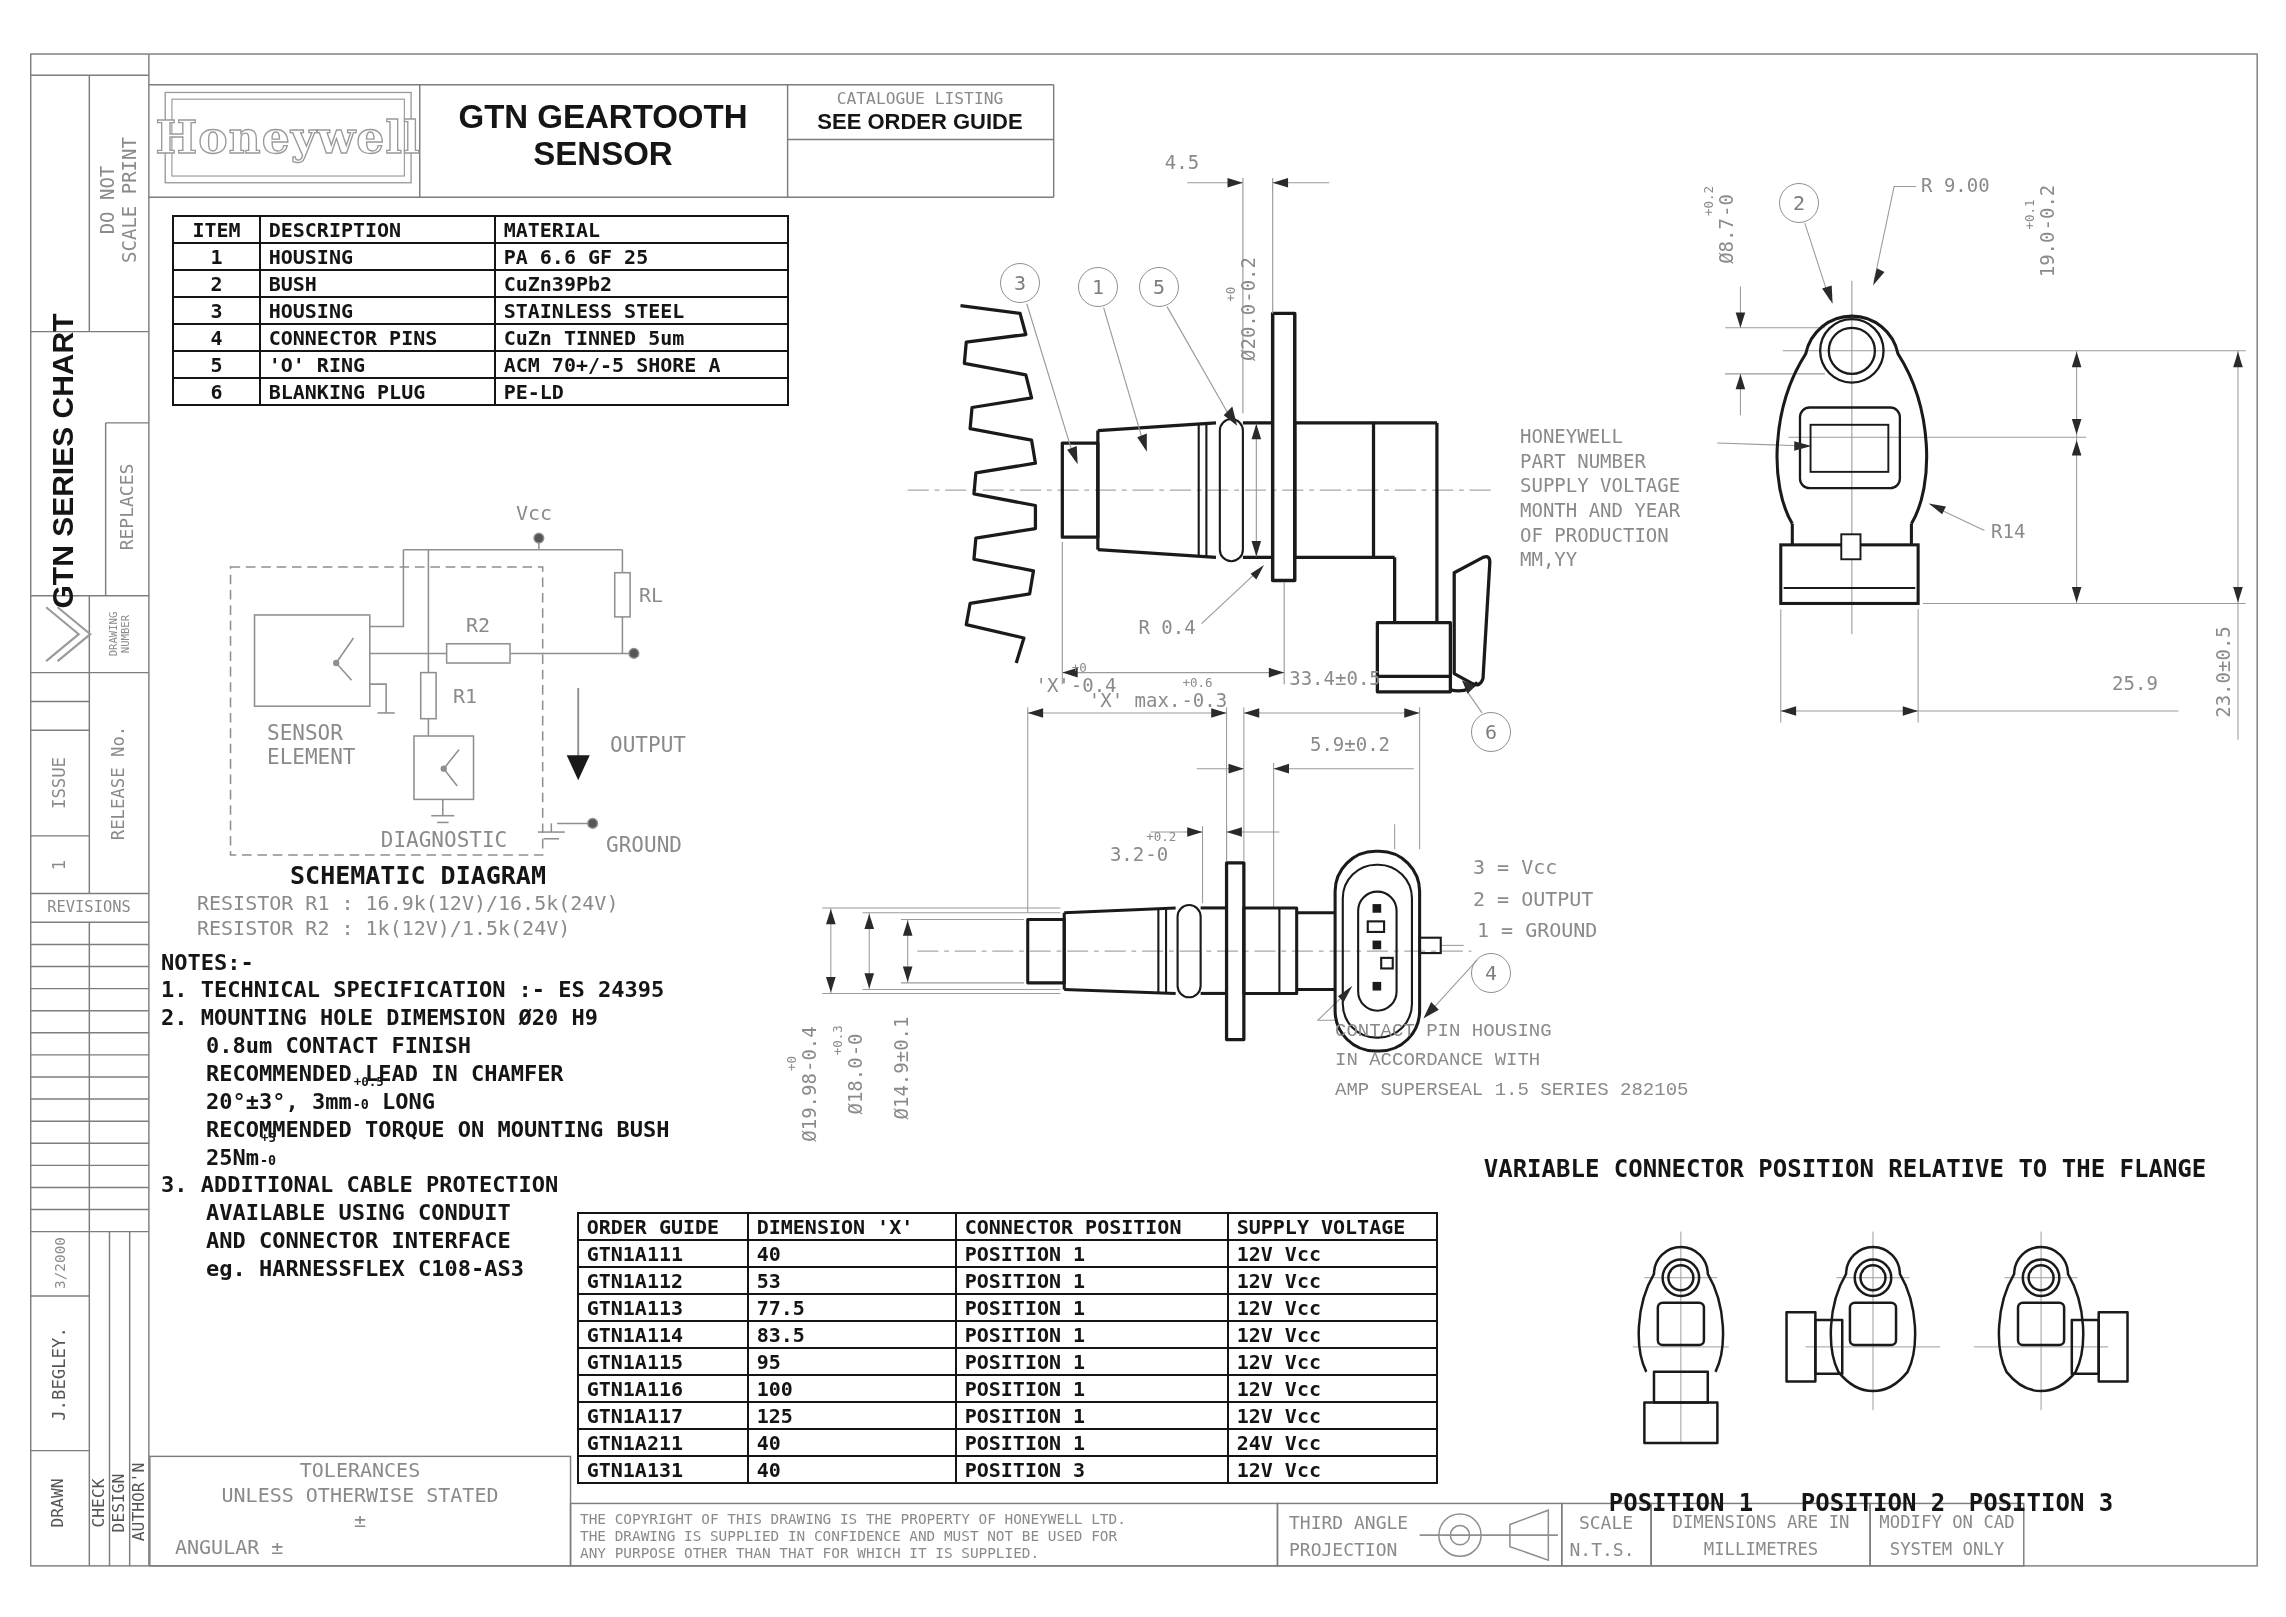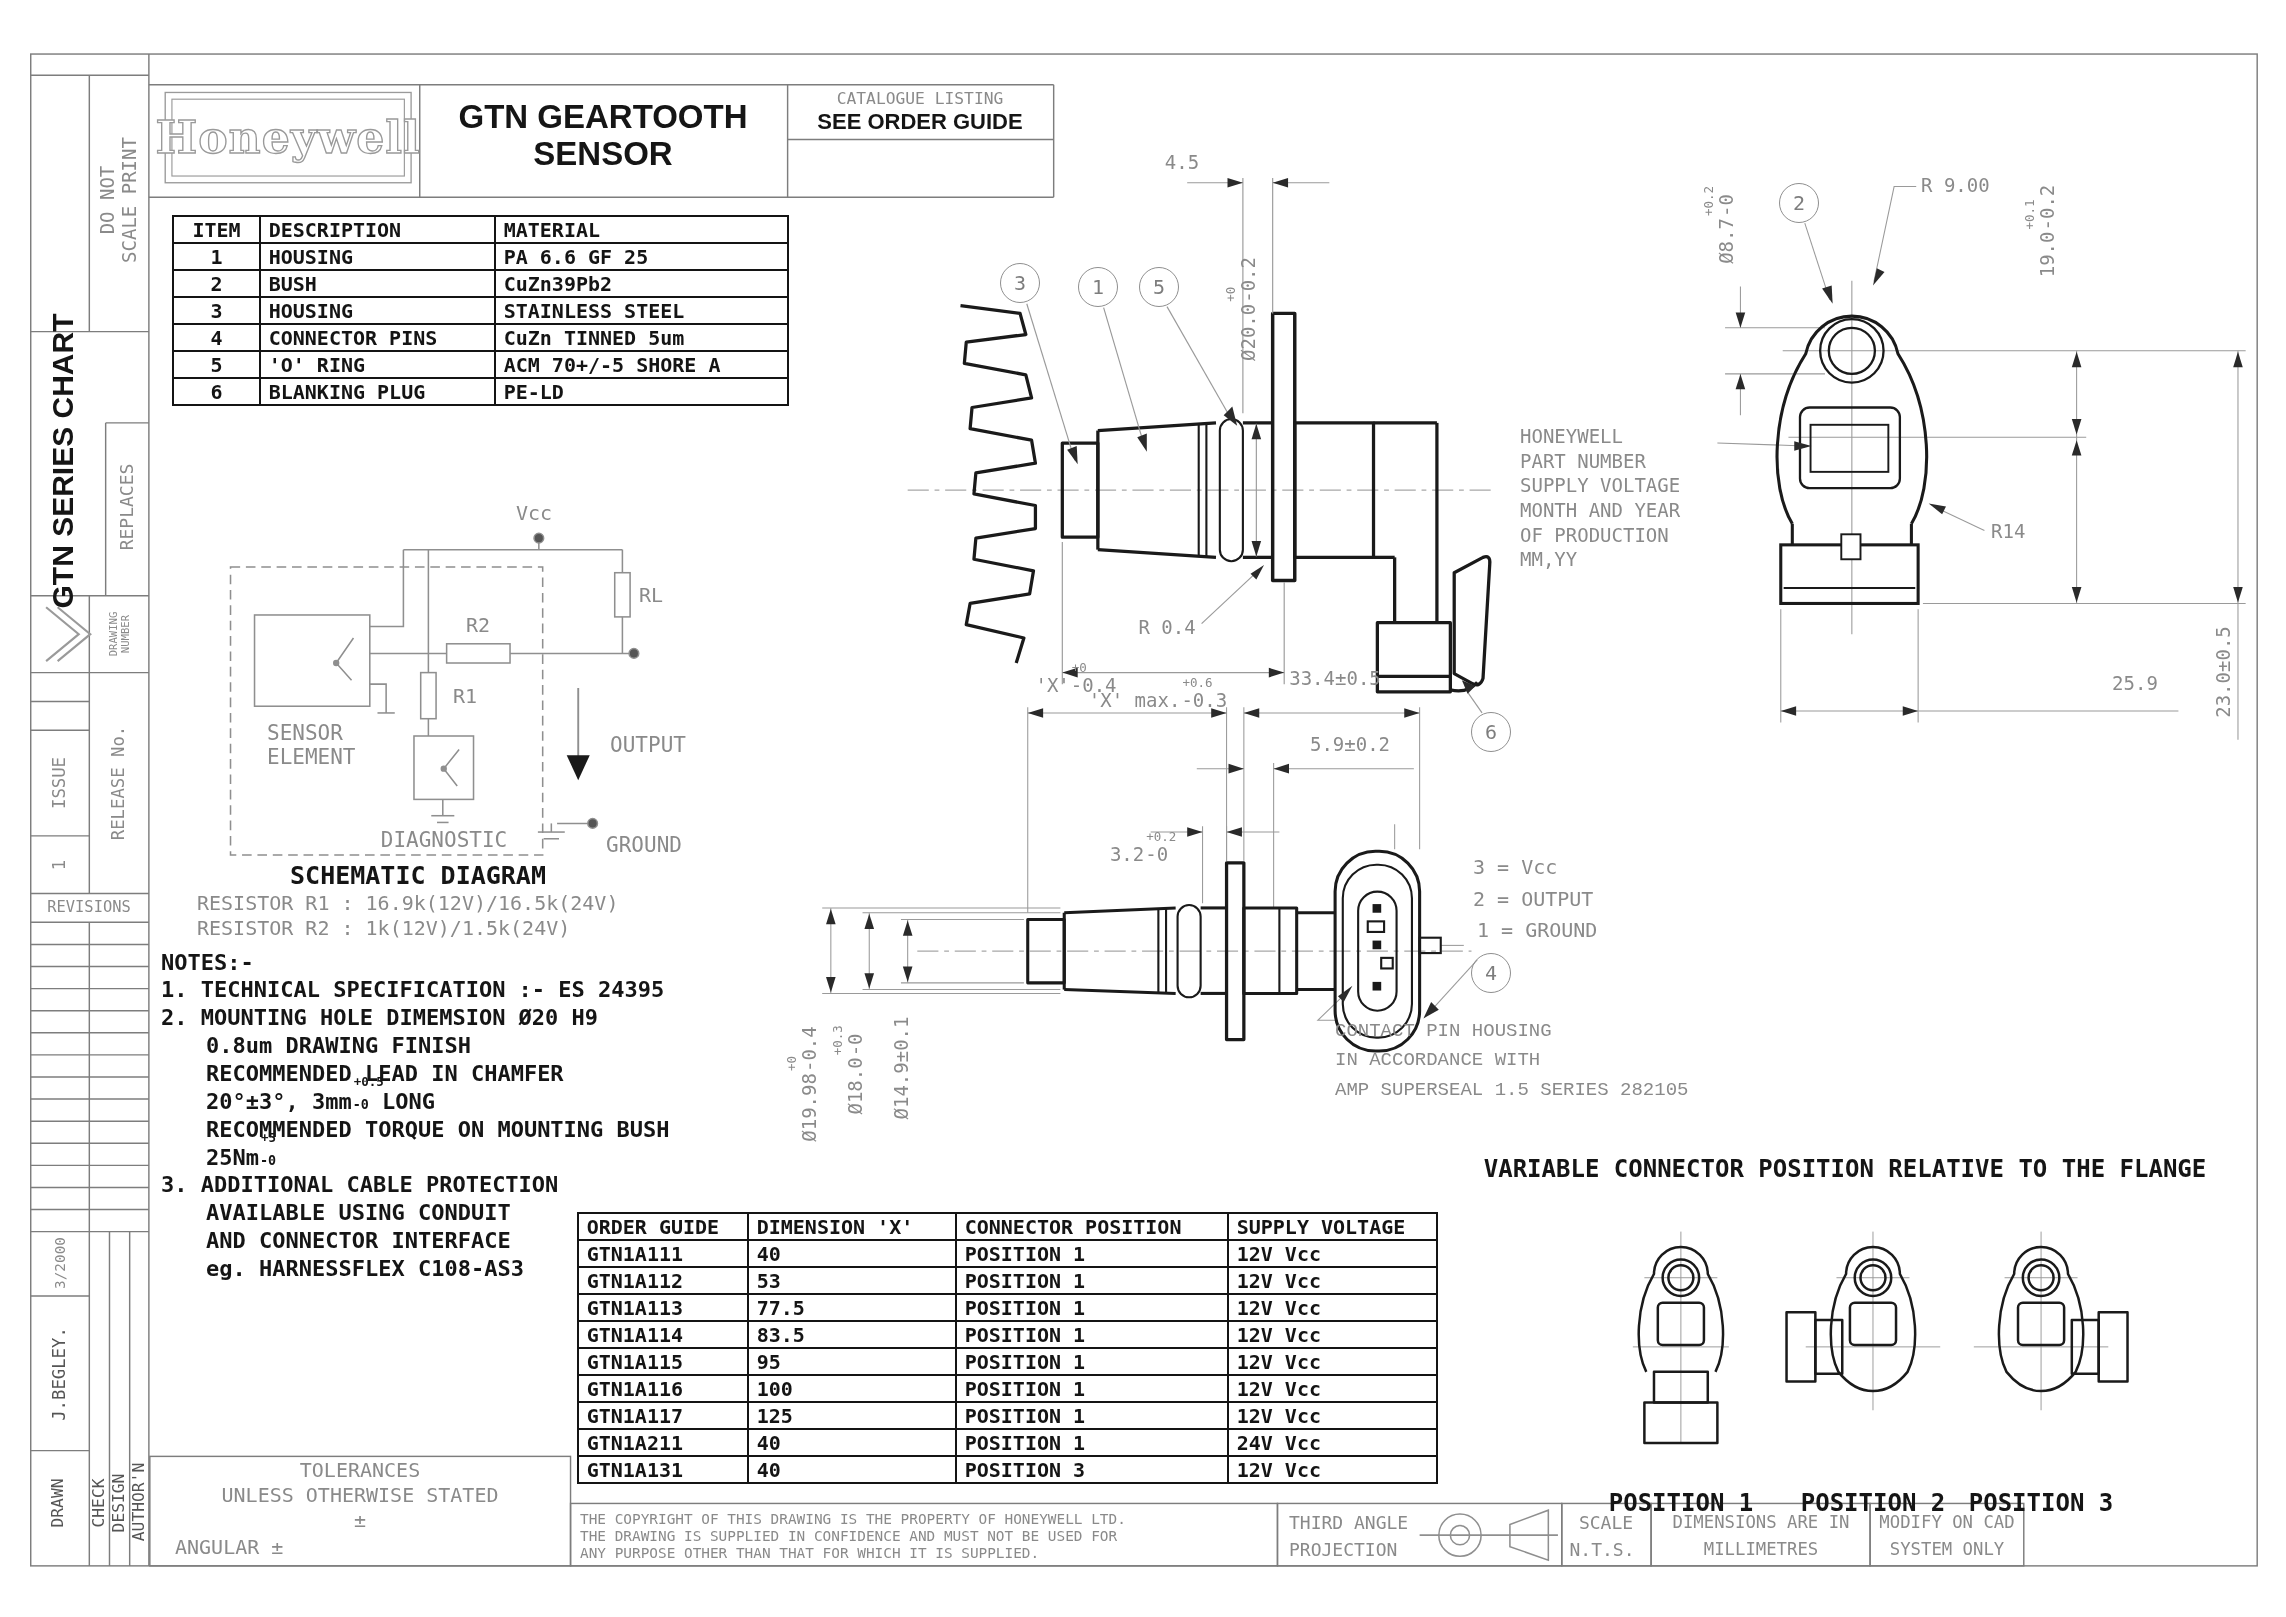--- a/index.html
+++ b/index.html
@@ -446,21 +446,21 @@
 <div class="t" style="left:444px;top:840px;font-size:21px;">DIAGNOSTIC</div>
 <div class="t" style="left:648px;top:745px;font-size:21px;">OUTPUT</div>
 <div class="t" style="left:644px;top:845px;font-size:21px;">GROUND</div>
 <div class="t b" style="left:418px;top:876px;font-size:25px;">SCHEMATIC DIAGRAM</div>
 <div class="t tl" style="left:197px;top:903px;font-size:20px;">RESISTOR R1 : 16.9k(12V)/16.5k(24V)</div>
 <div class="t tl" style="left:197px;top:928px;font-size:20px;">RESISTOR R2 : 1k(12V)/1.5k(24V)</div>
 
 <div class="t tl b" style="left:161px;top:963px;font-size:22px;">NOTES:-</div>
 <div class="t tl b" style="left:161px;top:990px;font-size:22px;">1. TECHNICAL SPECIFICATION :- ES 24395</div>
 <div class="t tl b" style="left:161px;top:1018px;font-size:22px;">2. MOUNTING HOLE DIMEMSION Ø20 H9</div>
-<div class="t tl b" style="left:206px;top:1046px;font-size:22px;">0.8um DRAWING FINISH</div>
+<div class="t tl b" style="left:206px;top:1046px;font-size:22px;">0.8um CONTACT FINISH</div>
 <div class="t tl b" style="left:206px;top:1074px;font-size:22px;">RECOMMENDED LEAD IN CHAMFER</div>
 <div class="t tl b" style="left:206px;top:1102px;font-size:22px;">
   <span>20°±3°, 3mm</span><span class="tw"><span style="font-size:13.4px">-0</span><i class="tp">+0.5</i></span><span> LONG</span>
 </div>
 <div class="t tl b" style="left:206px;top:1130px;font-size:22px;">RECOMMENDED TORQUE ON MOUNTING BUSH</div>
 <div class="t tl b" style="left:206px;top:1158px;font-size:22px;">
   <span>25Nm</span><span class="tw"><span style="font-size:13.4px">-0</span><i class="tp">+5</i></span>
 </div>
 <div class="t tl b" style="left:161px;top:1185px;font-size:22px;">3. ADDITIONAL CABLE PROTECTION</div>
 <div class="t tl b" style="left:206px;top:1213px;font-size:22px;">AVAILABLE USING CONDUIT</div>

